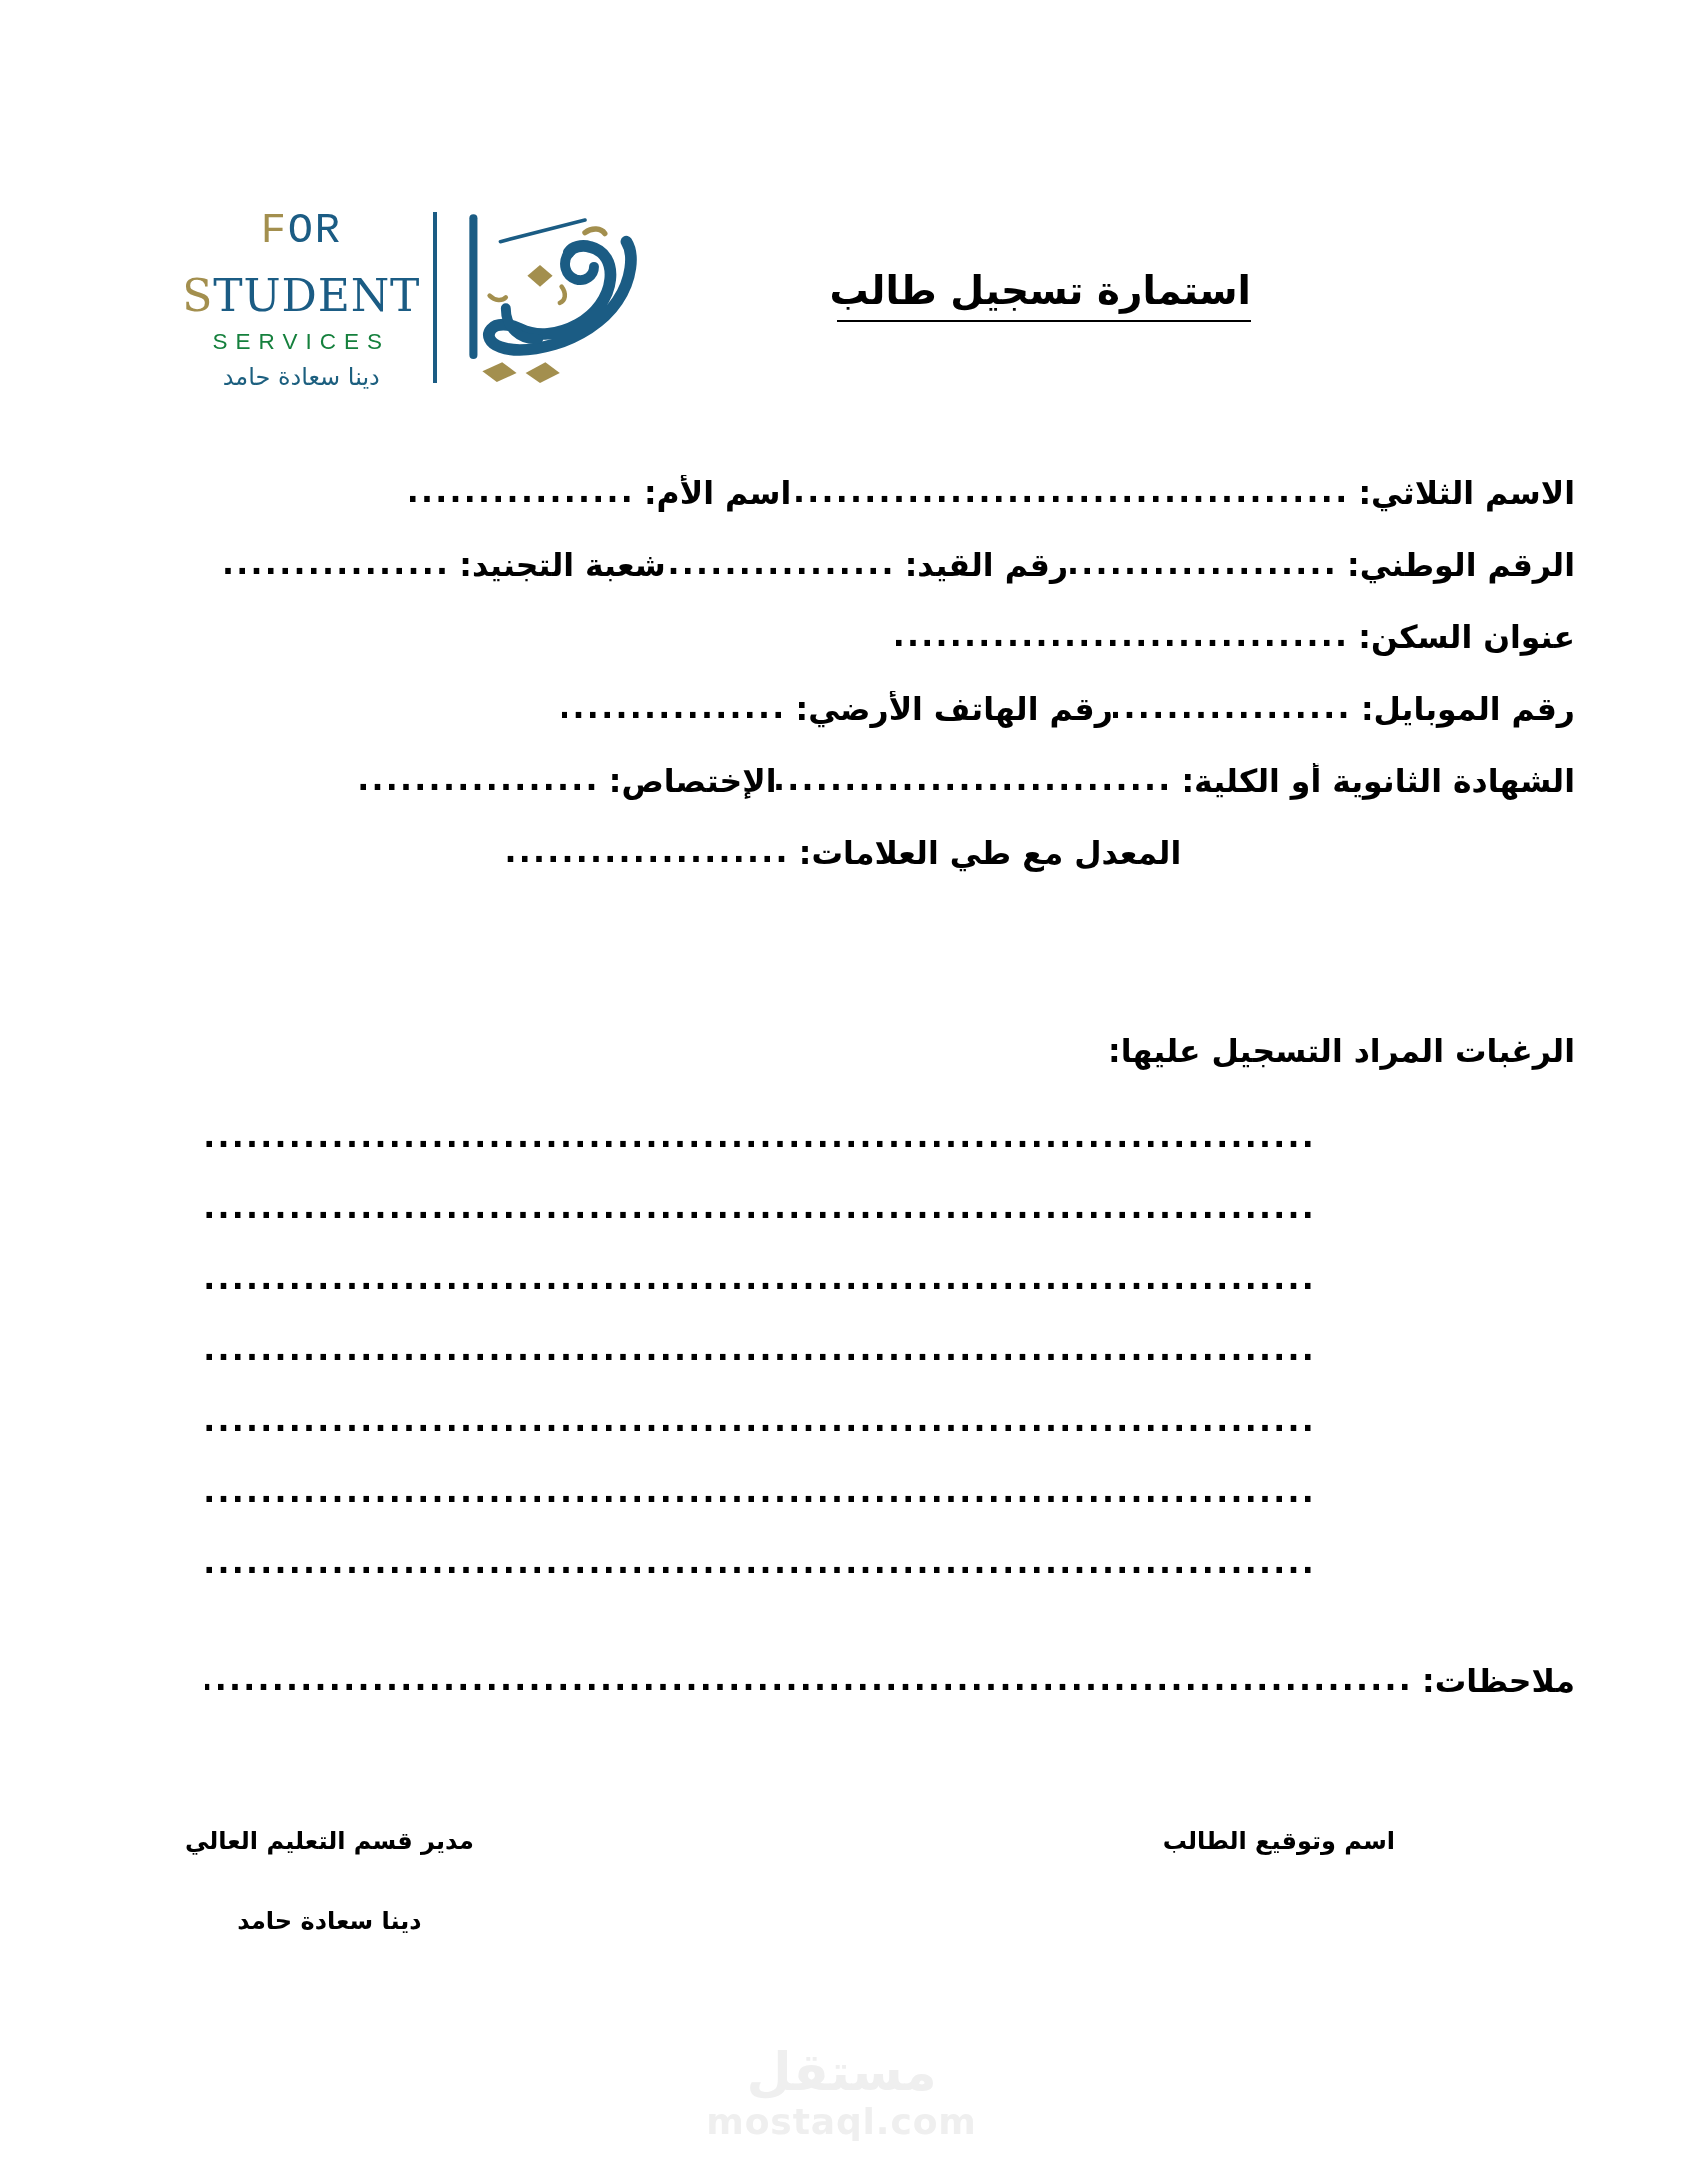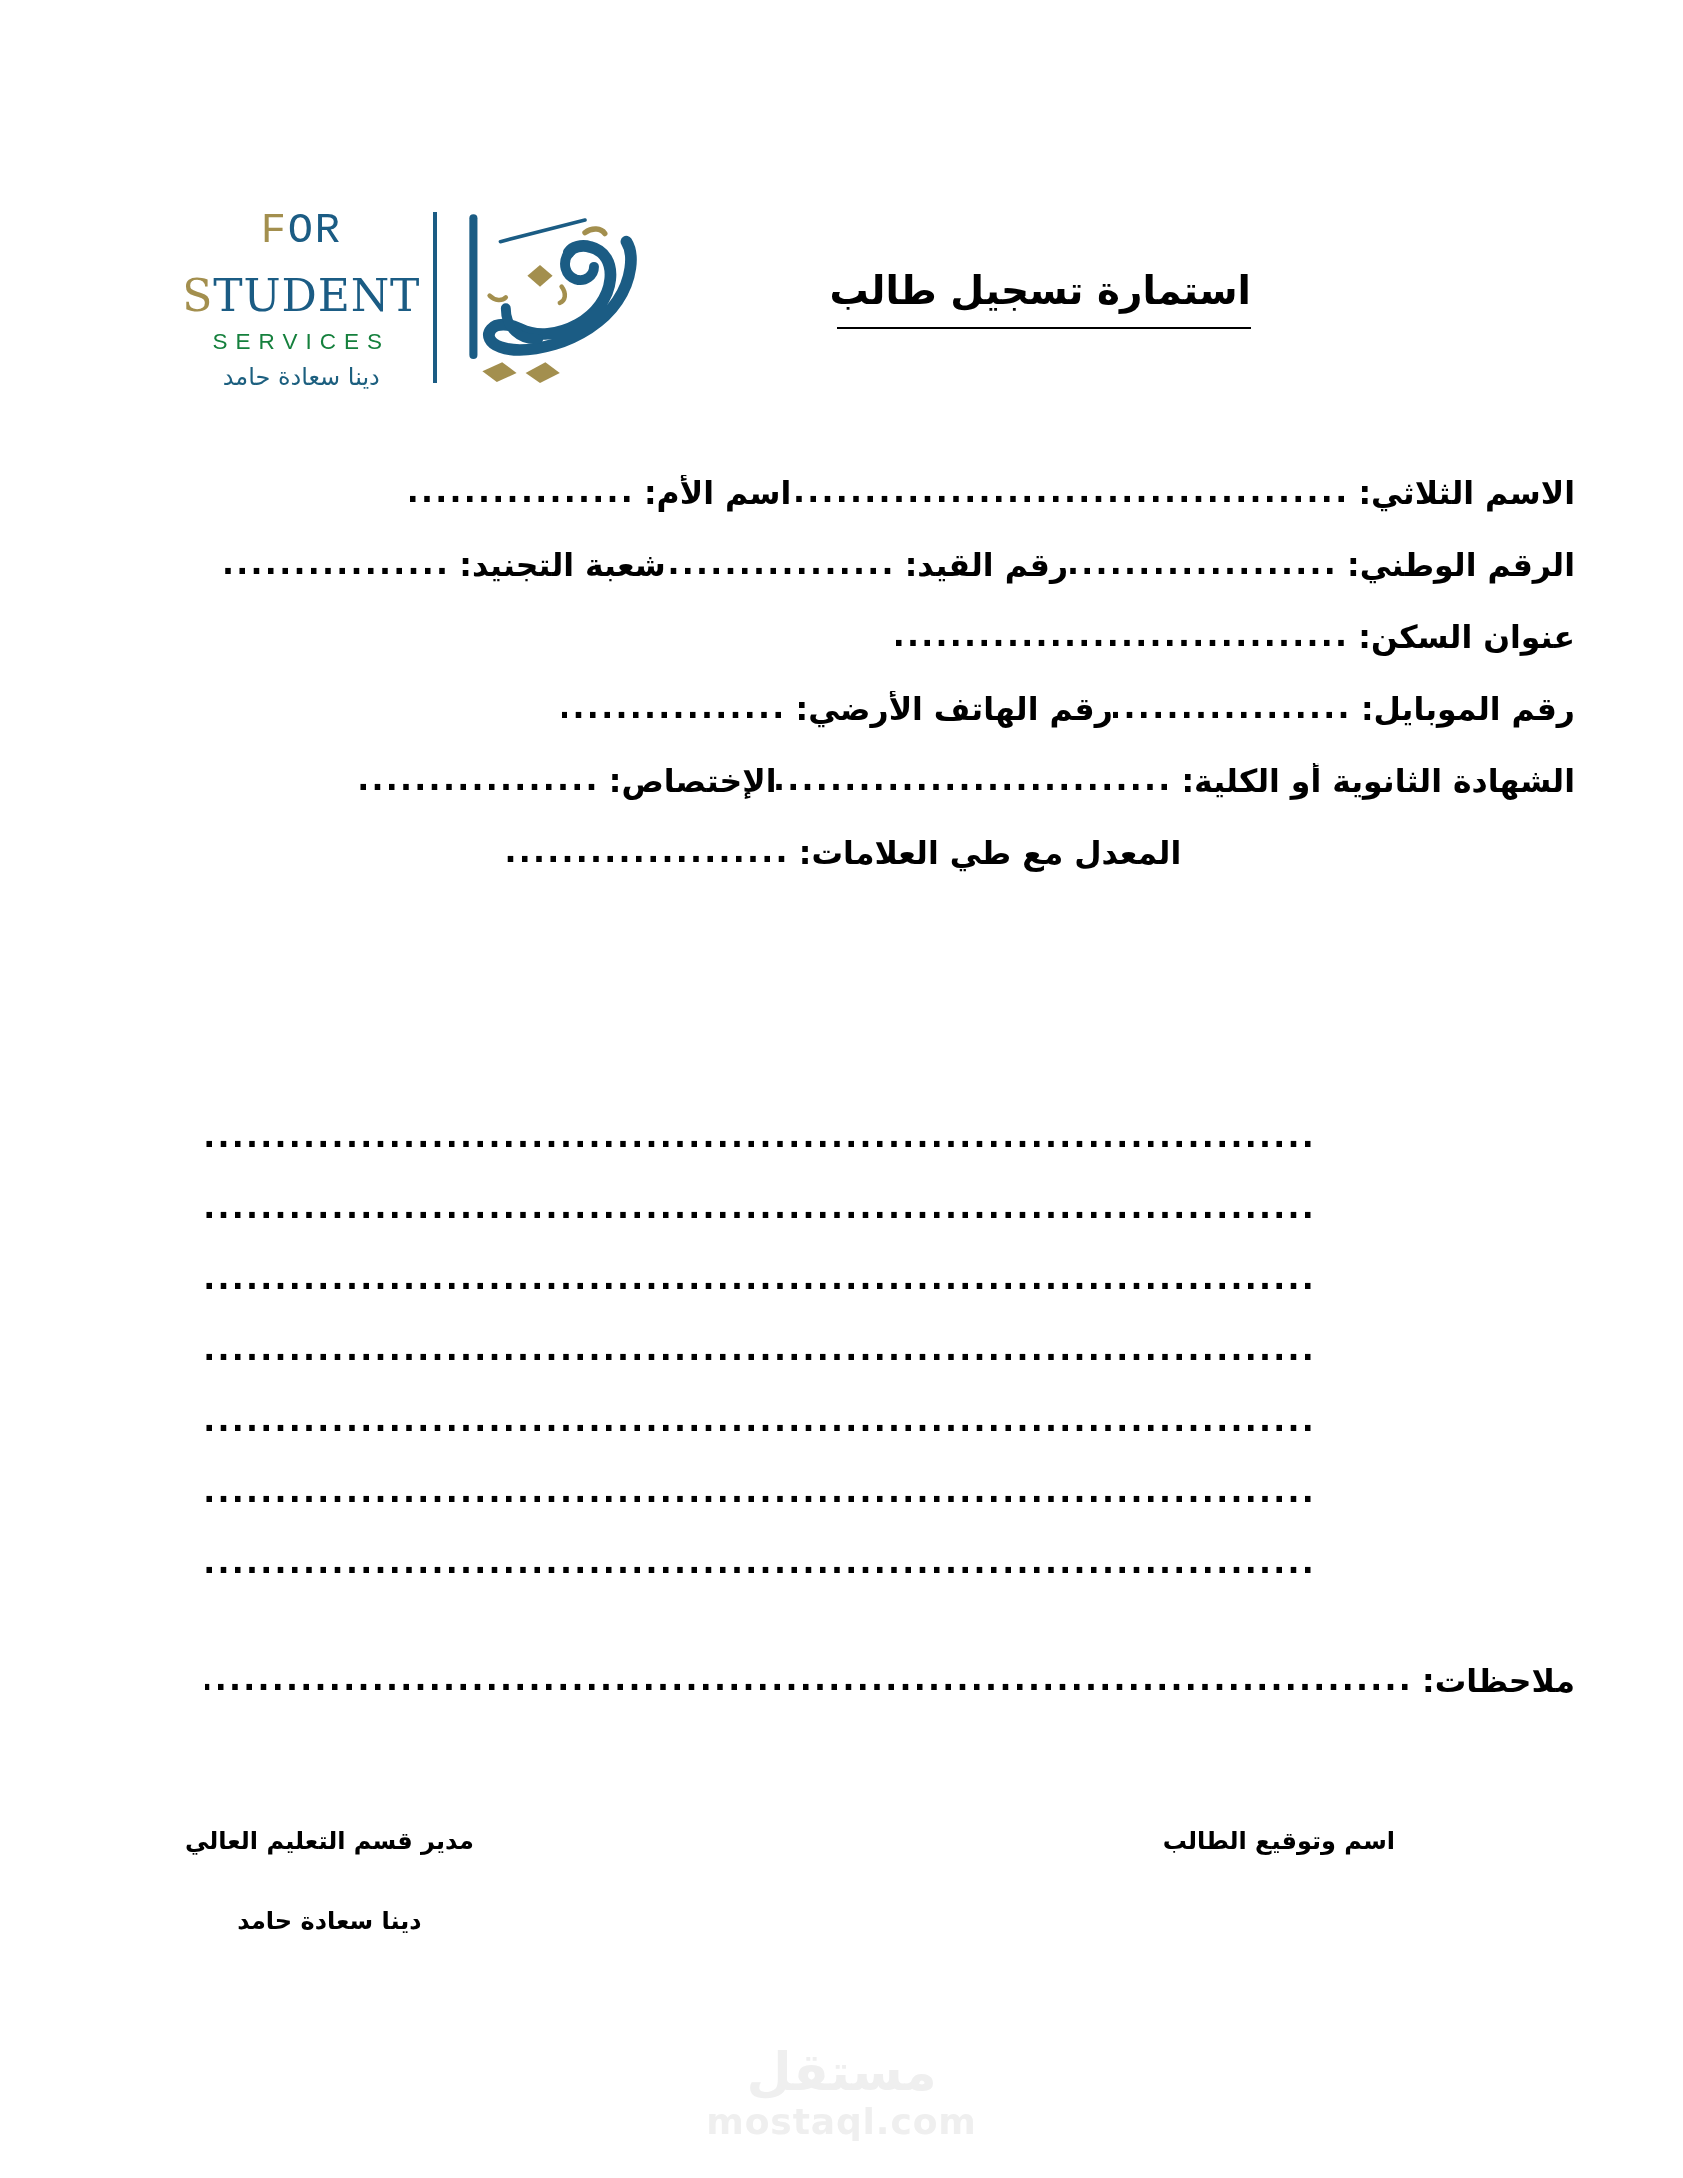--- a/index.html
+++ b/index.html
@@ -107,21 +107,21 @@
   
   .doc-title {
     position: absolute;
     left: 837px;
     top: 79px;
     width: 414px;
     text-align: center;
     font-size: 39px;
     font-weight: 700;
     color: #000;
-    padding-bottom: 14px;
+    padding-bottom: 7px;
     border-bottom: 2.7px solid #000;
     white-space: nowrap;
   }
 
   
   .fields {
     position: absolute;
     top: 475px;
     right: 108px;
     left: 108px;
@@ -328,20 +328,21 @@
         <span class="dots w7">.................................</span>
         <span class="fl">الإختصاص:</span>
         <span class="dots w8">.................</span>
       </div>
       <div class="field-row center">
         <span class="fl">المعدل مع طي العلامات:</span>
         <span class="dots w9">.......................</span>
       </div>
     </div>
 
+  <div class="wishes-head">الرغبات المراد التسجيل عليها:</div>
   <div class="wishes-lines">
       <div class="wline">................................................................................................................</div>
       <div class="wline">................................................................................................................</div>
       <div class="wline">................................................................................................................</div>
       <div class="wline">................................................................................................................</div>
       <div class="wline">................................................................................................................</div>
       <div class="wline">................................................................................................................</div>
       <div class="wline">................................................................................................................</div>
     </div>
 

